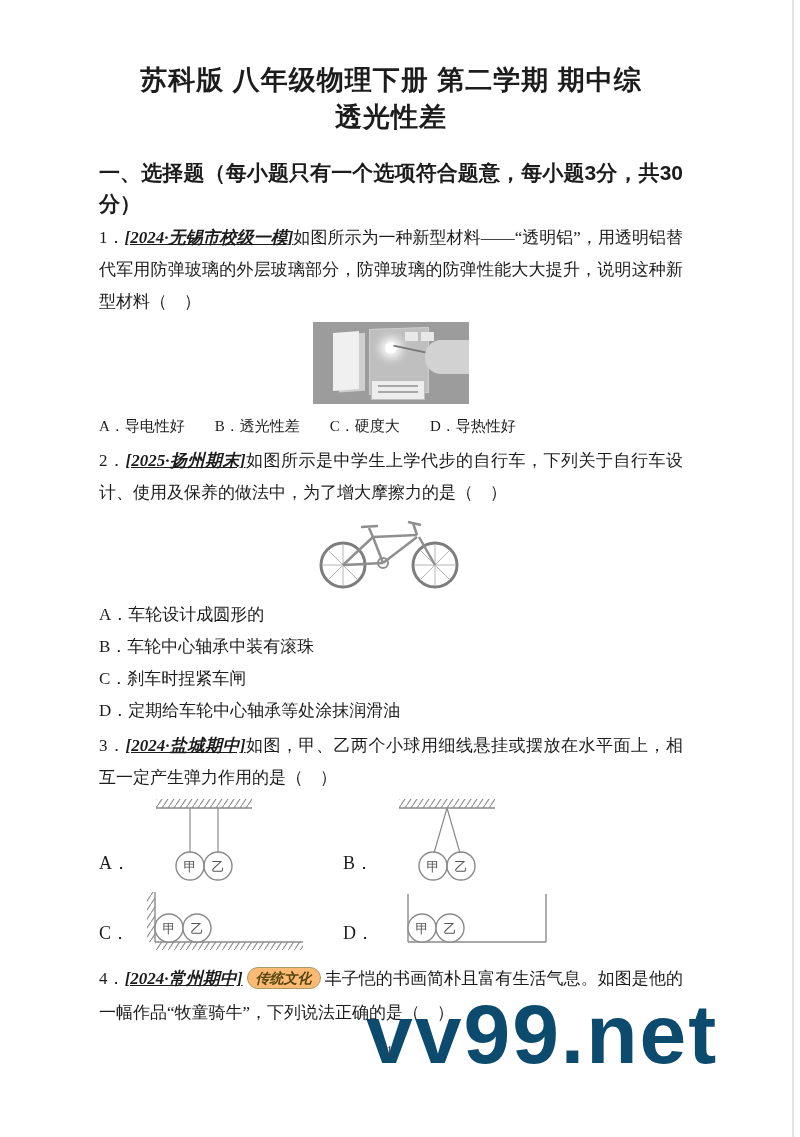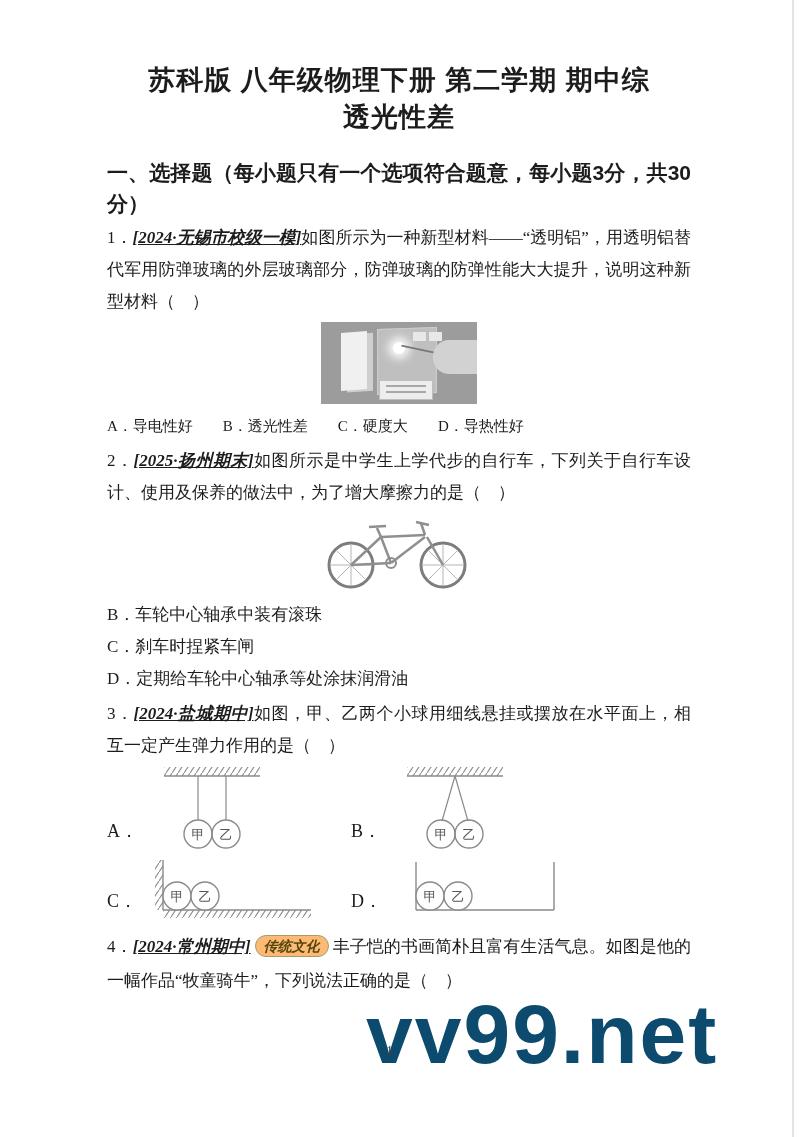--- a/index.html
+++ b/index.html
@@ -5,21 +5,21 @@
   html,body { margin:0; padding:0; }
   body {
     width:800px; height:1137px; background:#ffffff; position:relative;
     font-family:"Liberation Serif","DejaVu Serif",serif;
     color:#1c1c1c; overflow:hidden;
   }
   .page-edge-right {
     position:absolute; top:0; right:6px; width:2px; height:1137px;
     background:#e3e3e3;
   }
-  .content { position:absolute; left:107px; top:0; width:584px; }
+  .content { position:absolute; left:99px; top:0; width:584px; }
   .doc-title {
     font-family:"Liberation Sans","DejaVu Sans",sans-serif;
     font-weight:bold; font-size:27px; line-height:37px; text-align:center;
     margin:62px 0 0 0; letter-spacing:1px;
   }
   .section-heading {
     font-family:"Liberation Sans","DejaVu Sans",sans-serif;
     font-weight:bold; font-size:21px; line-height:31px; text-align:justify;
     margin:21px 0 0 0;
   }
@@ -162,20 +162,21 @@
             <line x1="62" y1="24" x2="58" y2="15"></line>
             <line x1="50" y1="14" x2="67" y2="13"></line>
             <line x1="106" y1="22" x2="102" y2="10"></line>
             <line x1="97" y1="9" x2="110" y2="12"></line>
           </g>
           <circle cx="72" cy="50" r="5" stroke-width="2"></circle>
         </g>
       </svg>
     </div>
     <div class="options-block">
+      <div>A．车轮设计成圆形的</div>
       <div>B．车轮中心轴承中装有滚珠</div>
       <div>C．刹车时捏紧车闸</div>
       <div>D．定期给车轮中心轴承等处涂抹润滑油</div>
     </div>
   </div>
 
   <div>
     <p class="q-para">
       <span>3．</span><span class="q-source">[2024·盐城期中]</span><span>如图，甲、乙两个小球用细线悬挂或摆放在水平面上，相互一定产生弹力作用的是（　）</span>
     </p>

